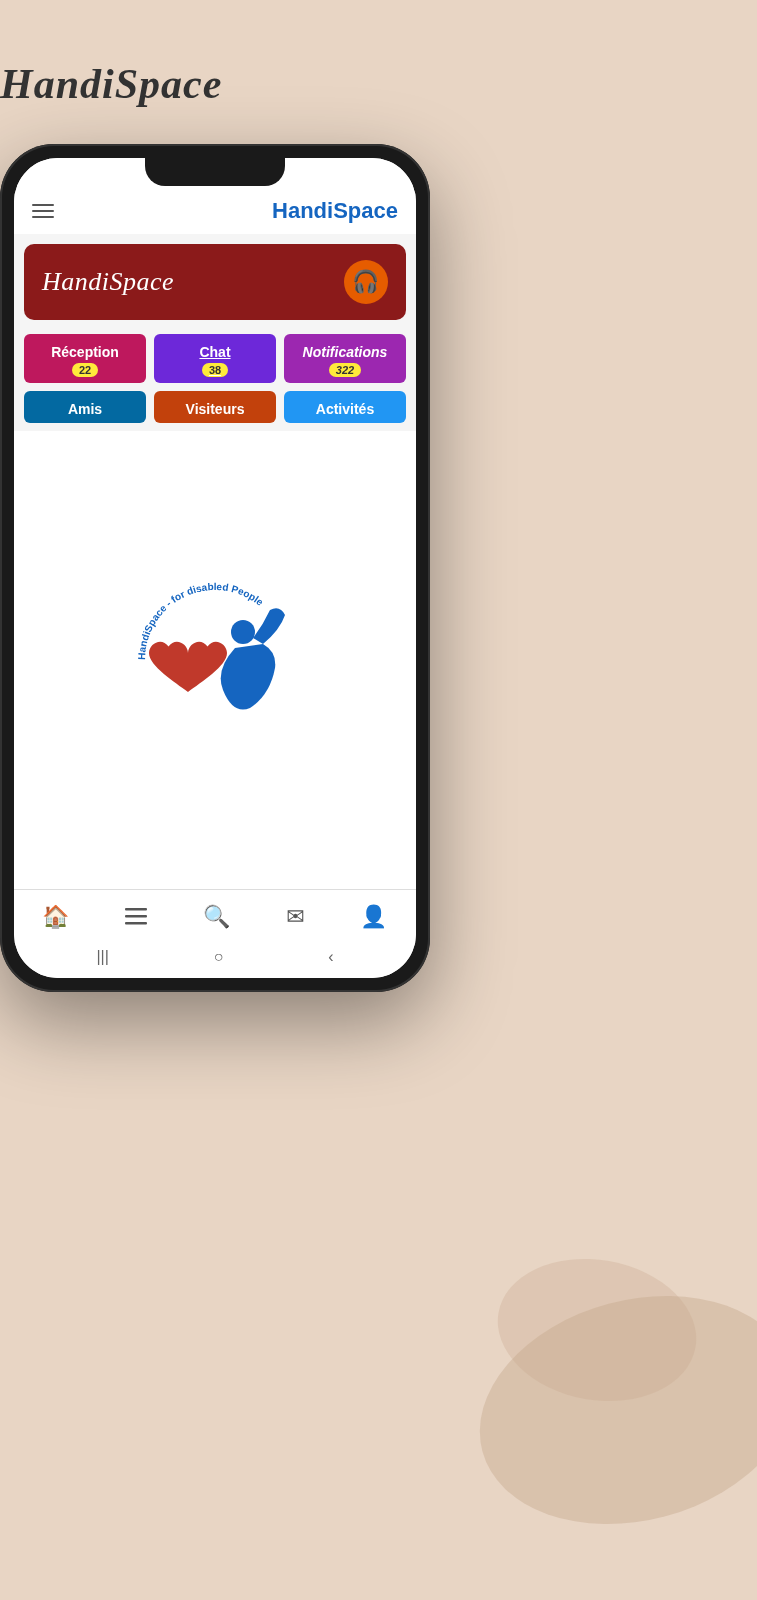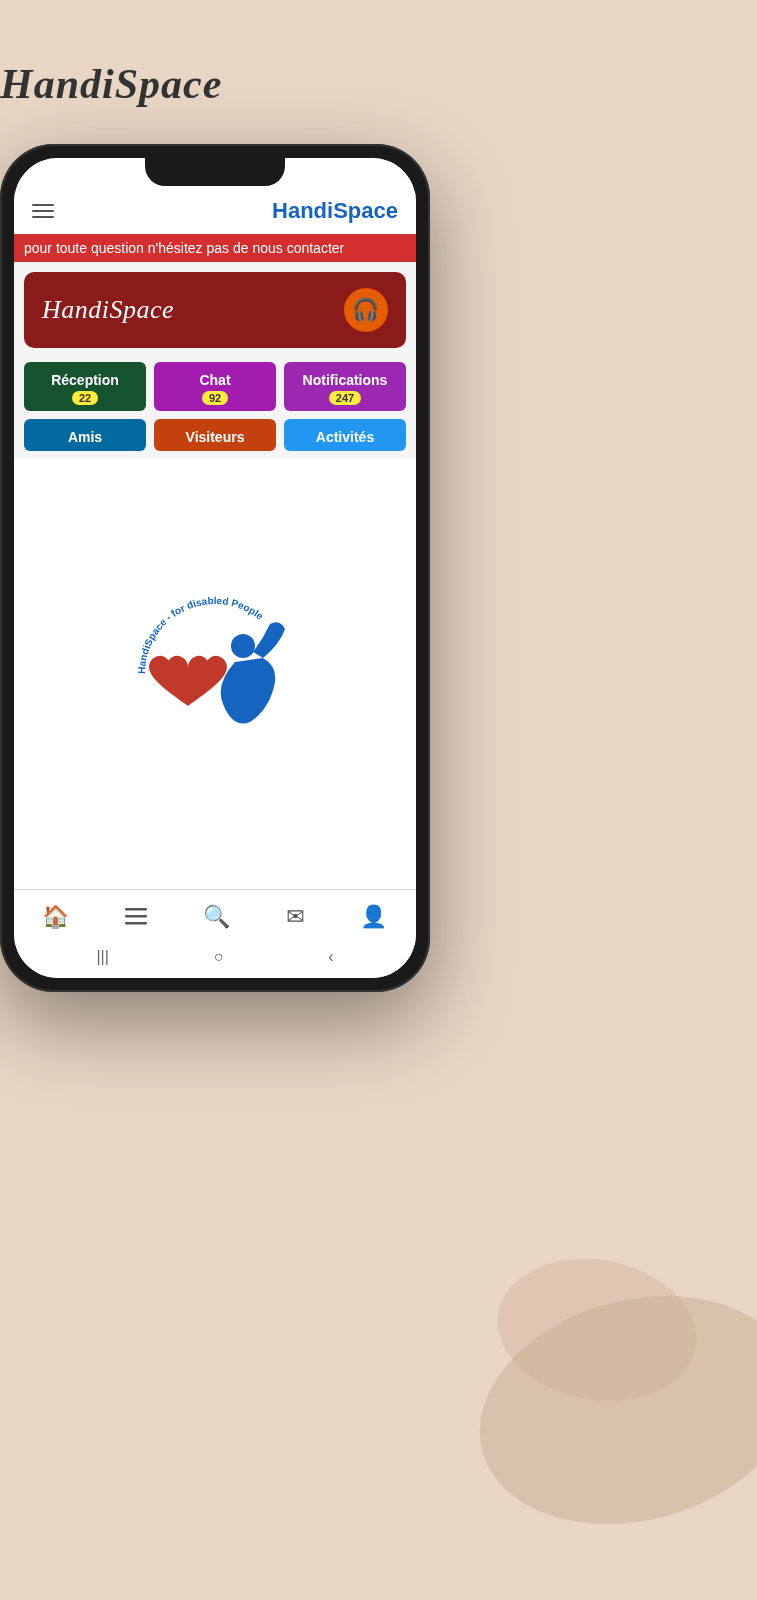--- a/index.html
+++ b/index.html
@@ -188,23 +188,23 @@
       cursor: pointer;
       display: flex;
       flex-direction: column;
       align-items: center;
       font-size: 14px;
       font-weight: bold;
       color: #fff;
       position: relative;
     }
 
-    .btn-reception { background: #14532d; }
-    .btn-chat { background: #a21caf; }
-    .btn-notifications { background: #9c27b0; }
+    .btn-reception { background: #be185d; }
+    .btn-chat { background: #6d28d9; text-decoration: underline; }
+    .btn-notifications { background: #9c27b0; font-style: italic; }
     .btn-amis { background: #0369a1; }
     .btn-visiteurs { background: #c2410c; }
     .btn-activites { background: #2196f3; }
 
     .btn-label {
       font-size: 14px;
       font-weight: bold;
     }
 
     .badge {
@@ -291,41 +291,38 @@
 
         <div class="top-bar">
           <div class="hamburger-icon">
             <span></span>
               <span></span>
               <span></span>
           </div>
           <div class="app-name">HandiSpace</div>
         </div>
 
-        <div class="marquee-banner">
-          <span class="marquee-text">pour toute question n'hésitez pas de nous contacter</span>
-        </div>
 
         <div class="header-card">
           <div class="header-logo">HandiSpace</div>
           <div class="headset-icon">🎧</div>
         </div>
 
         <div class="button-grid">
           <button class="btn-primary btn-reception">
             <span class="btn-label">Réception</span>
             <span class="badge">22</span>
           </button>
           <button class="btn-primary btn-chat">
             <span class="btn-label">Chat</span>
-            <span class="badge">92</span>
+            <span class="badge">38</span>
           </button>
           <button class="btn-primary btn-notifications">
             <span class="btn-label">Notifications</span>
-            <span class="badge">247</span>
+            <span class="badge">322</span>
           </button>
 
           <button class="btn-primary btn-amis">
             <span class="btn-label">Amis</span>
           </button>
           <button class="btn-primary btn-visiteurs">
             <span class="btn-label">Visiteurs</span>
           </button>
           <button class="btn-primary btn-activites">
             <span class="btn-label">Activités</span>

